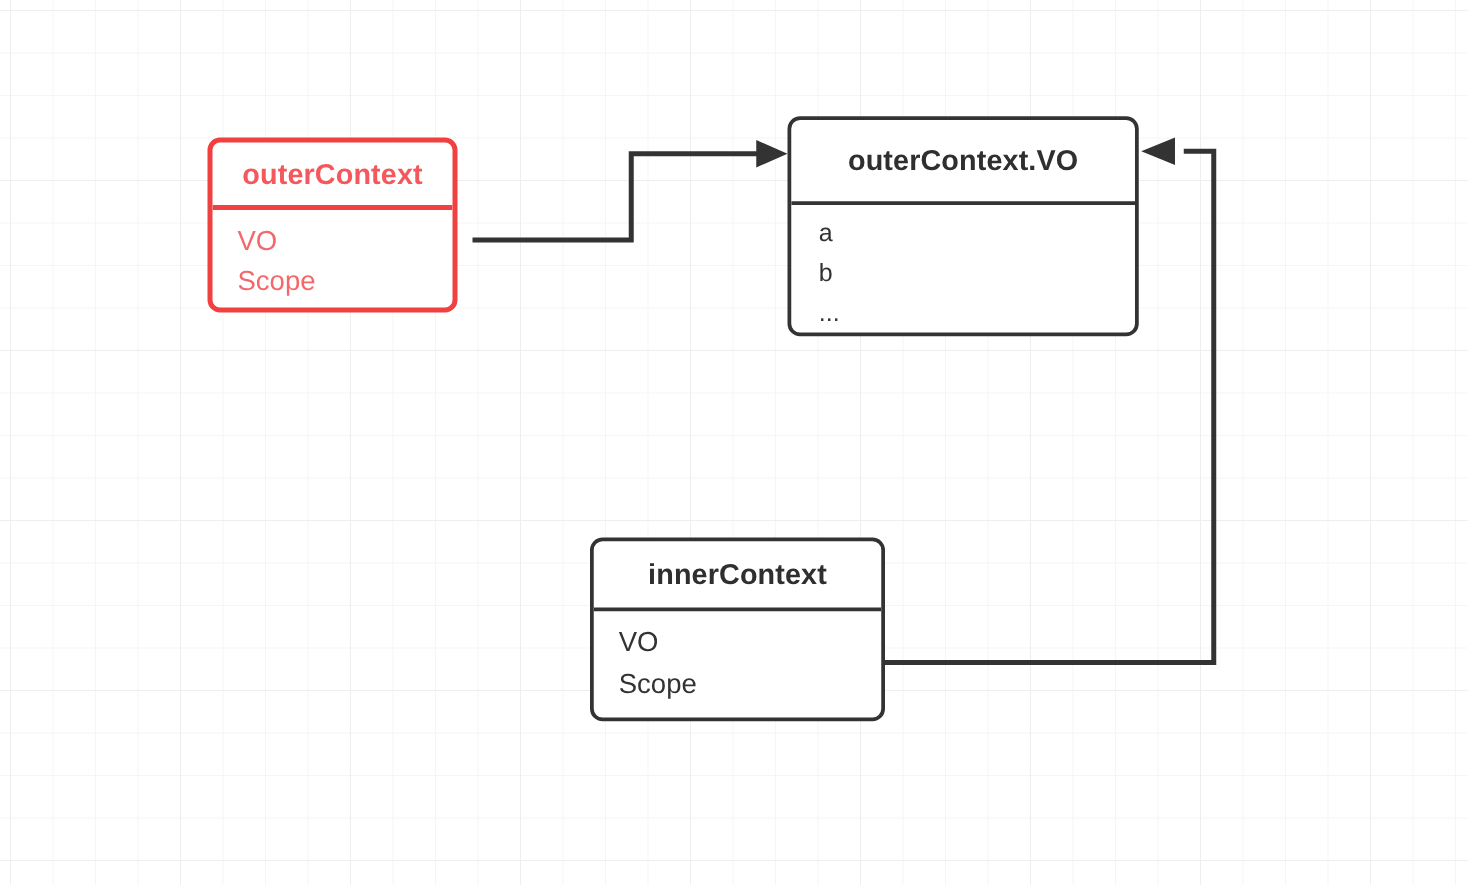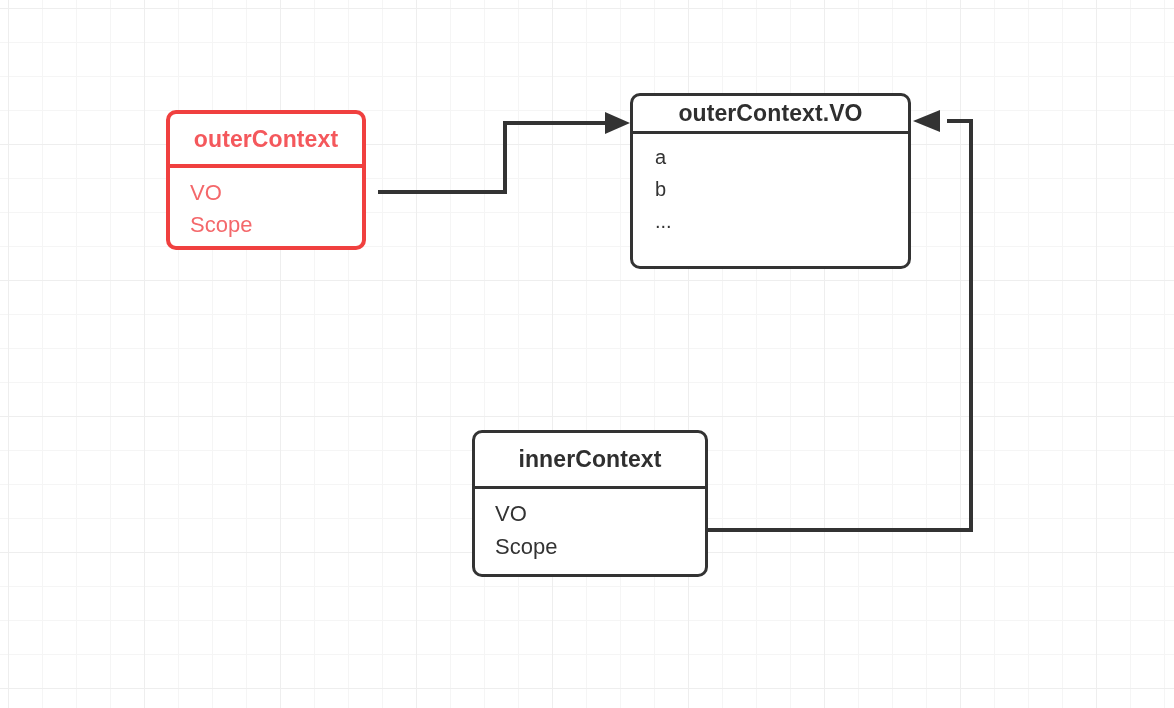--- a/index.html
+++ b/index.html
@@ -85,21 +85,21 @@
   
   #box-outer-context-vo {
     left: 630px;
     top: 93px;
     width: 281px;
     height: 176px;
     border-width: 3px;
     border-color: #333333;
   }
   #box-outer-context-vo .uml-title {
-    height: 38px;
+    height: 68px;
     font-size: 23px;
     color: #2f2f2f;
     border-bottom: 3px solid #333333;
   }
   #box-outer-context-vo .uml-body {
     padding: 7px 0 0 22px;
     font-size: 20px;
     line-height: 32px;
     color: #333333;
     font-weight: normal;

